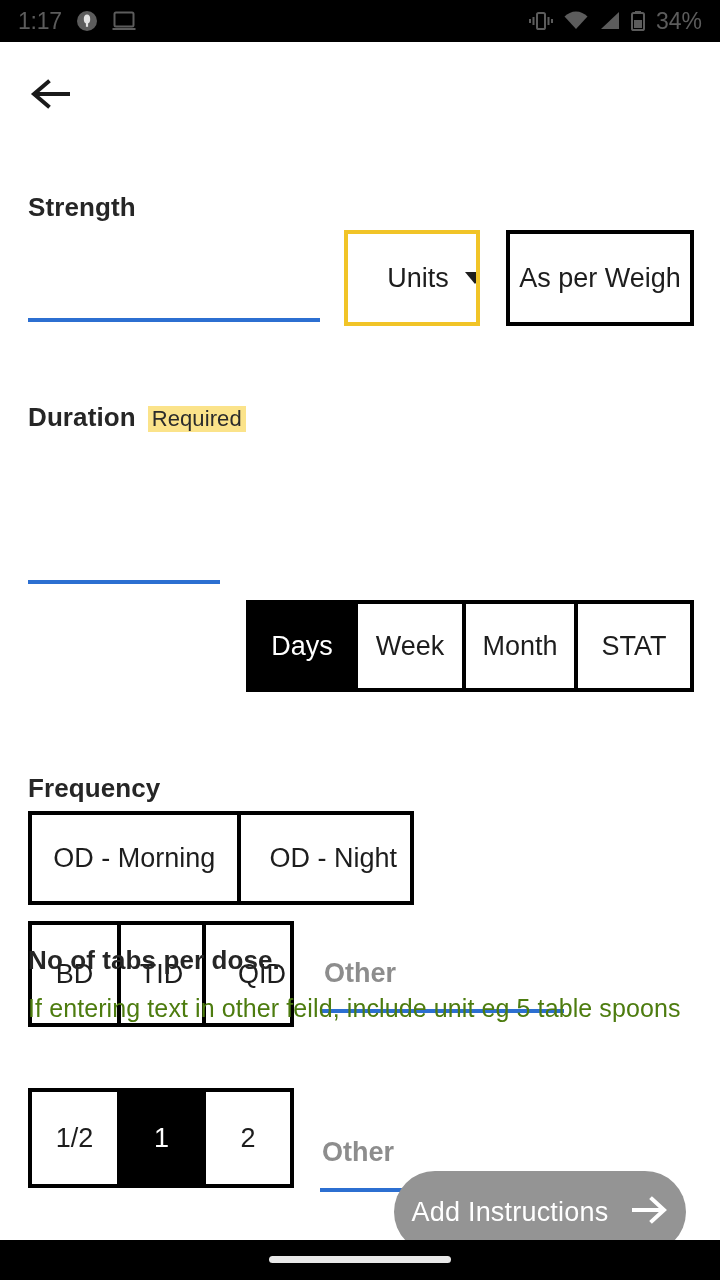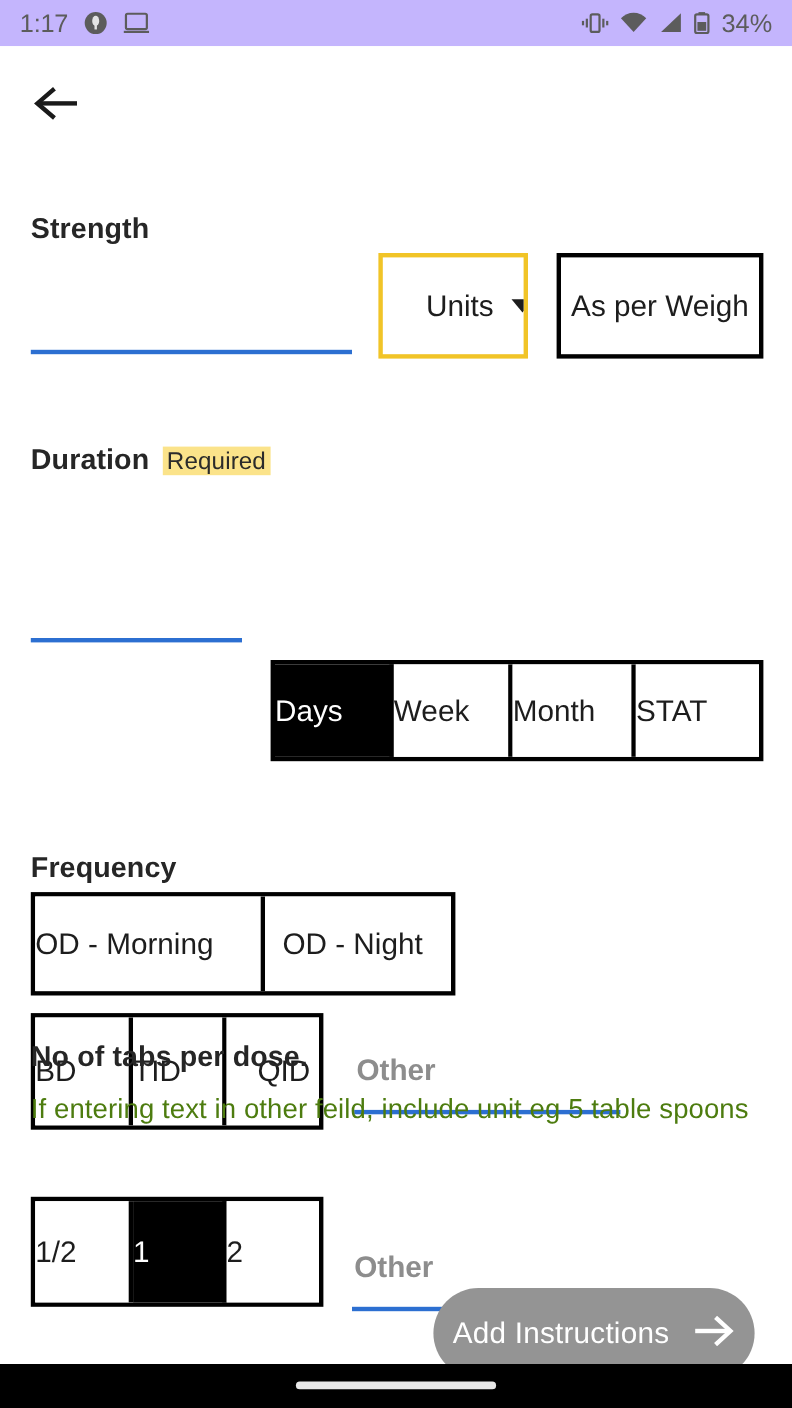--- a/index.html
+++ b/index.html
@@ -19,21 +19,21 @@
     background: #ffffff;
     overflow: hidden;
   }
 
   
   .status-bar {
     position: absolute;
     top: 0; left: 0;
     width: 720px;
     height: 42px;
-    background: #c4b5fd;
+    background: #000000;
     display: flex;
     align-items: center;
     padding: 0 18px;
     color: #5c5c5c;
   }
   .status-left { display: flex; align-items: center; gap: 14px; }
   .status-right {
     margin-left: auto;
     display: flex;
     align-items: center;
@@ -143,21 +143,21 @@
   
   .seg-group {
     position: absolute;
     border: 4px solid #000000;
     background: #ffffff;
     display: flex;
   }
   .seg {
     display: flex;
     align-items: center;
-    justify-content: flex-start;
+    justify-content: center;
     font-size: 27px;
     color: #1d1d1d;
     background: #ffffff;
     border-right: 4px solid #000000;
     cursor: pointer;
     white-space: nowrap;
   }
   .seg:last-child { border-right: none; }
   .seg.selected { background: #000000; color: #ffffff; }
 

